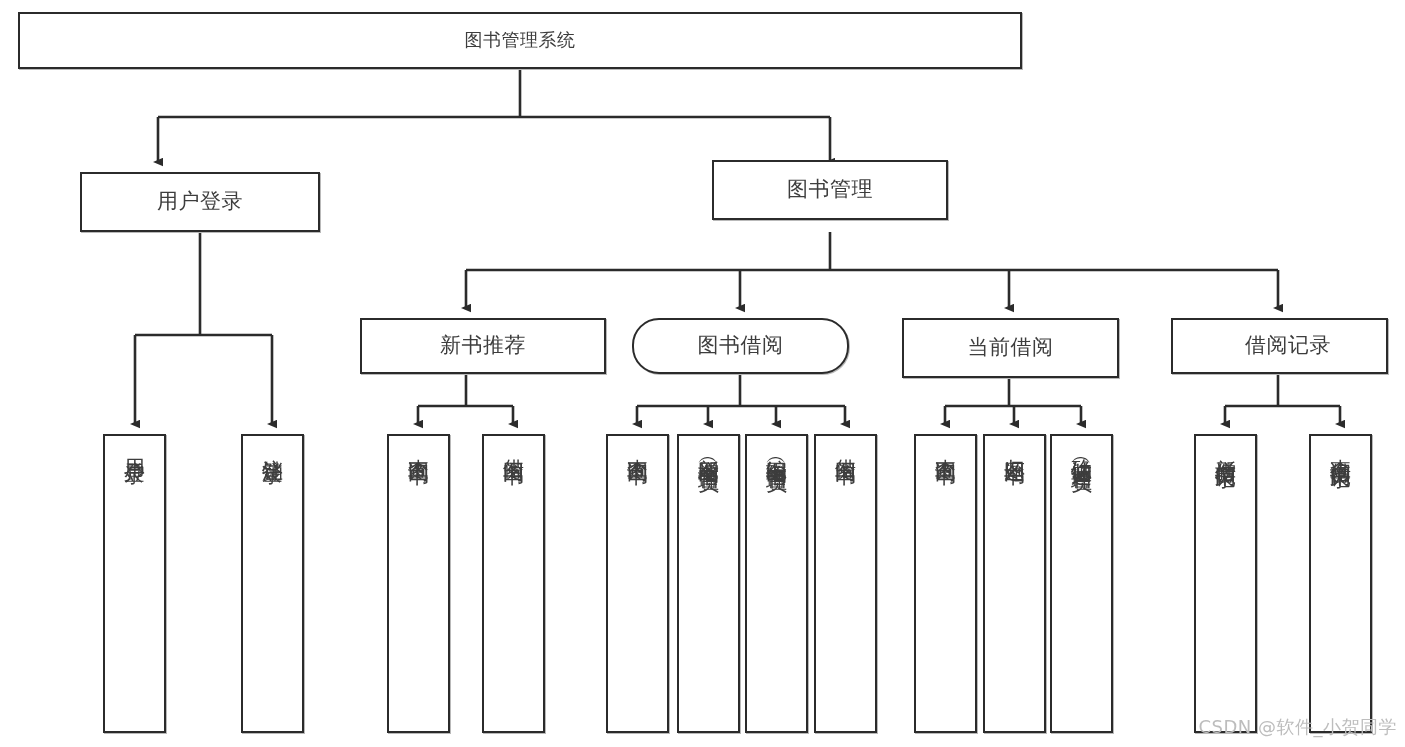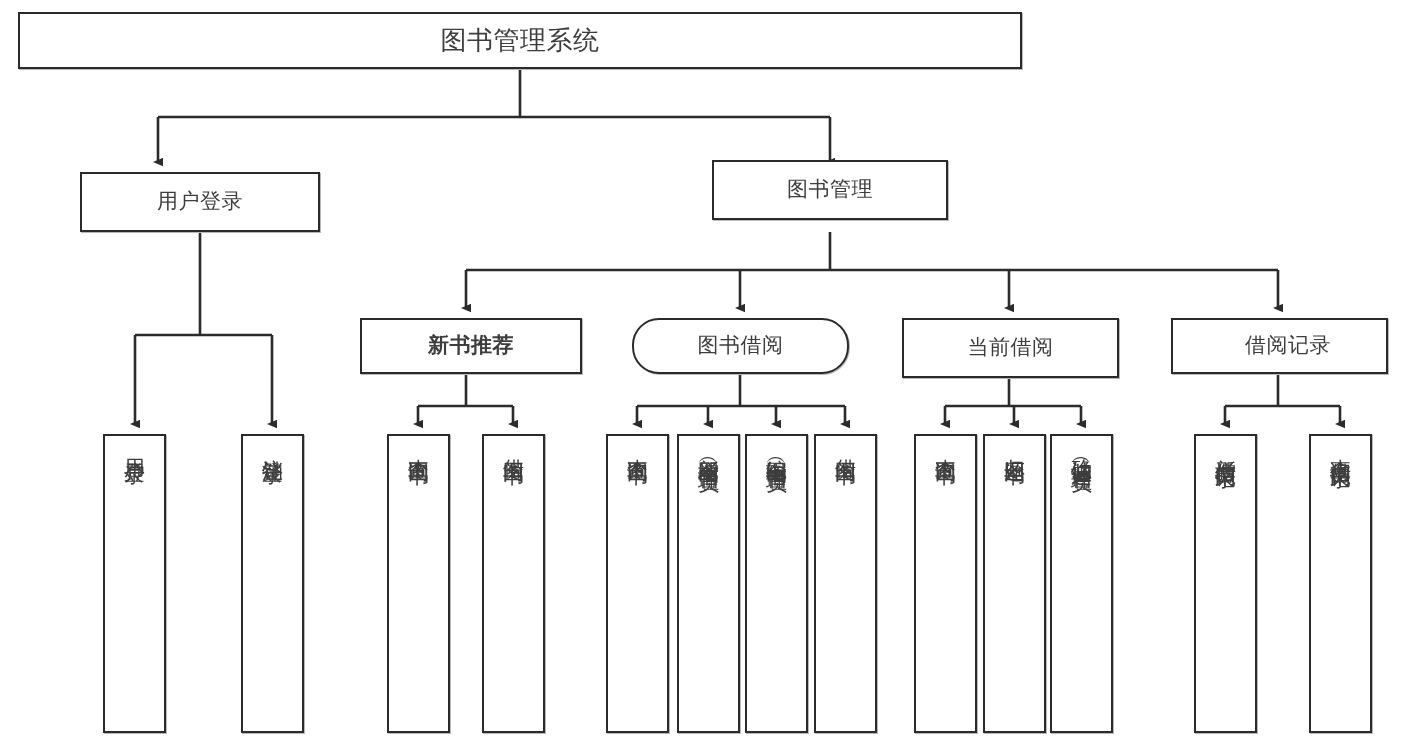--- a/index.html
+++ b/index.html
@@ -53,21 +53,21 @@
     letter-spacing: 2px;
     line-height: 1.05;
     font-size: 21px;
     max-height: 100%;
   }
   .node.vertical {
     align-items: flex-start;
     justify-content: center;
     padding-top: 6px;
   }
-  .node.root .node-label { font-size: 26px; }
+  .node.root .node-label { font-size: 18px; }
   .watermark {
     position: absolute;
     right: 8px;
     bottom: 8px;
     color: #bdbdbd;
     font-size: 18px;
     letter-spacing: 0.5px;
     z-index: 5;
     white-space: nowrap;
     font-family: "DejaVu Sans", "Liberation Sans", sans-serif;
@@ -131,21 +131,21 @@
   <div id="nodes-layer">
       <div class="node root" style="left: 18px; top: 12px; width: 1004px; height: 57px;">
         <div class="node-label">图书管理系统</div>
       </div>
       <div class="node" style="left: 80px; top: 172px; width: 240px; height: 60px;">
         <div class="node-label">用户登录</div>
       </div>
       <div class="node" style="left: 712px; top: 160px; width: 236px; height: 60px;">
         <div class="node-label">图书管理</div>
       </div>
-      <div class="node" style="left: 360px; top: 318px; width: 222px; height: 56px; font-weight: bold;">
+      <div class="node" style="left: 360px; top: 318px; width: 246px; height: 56px;">
         <div class="node-label">新书推荐</div>
       </div>
       <div class="node" style="left: 632px; top: 318px; width: 217px; height: 56px; border-radius: 27px;">
         <div class="node-label">图书借阅</div>
       </div>
       <div class="node" style="left: 902px; top: 318px; width: 217px; height: 60px;">
         <div class="node-label">当前借阅</div>
       </div>
       <div class="node" style="left: 1171px; top: 318px; width: 217px; height: 56px; padding-left: 17px;">
         <div class="node-label">借阅记录</div>
@@ -184,13 +184,14 @@
         <div class="node-label">确认归还（管理员）</div>
       </div>
       <div class="node vertical" style="left: 1194px; top: 434px; width: 63px; height: 299px;">
         <div class="node-label">新增借阅记录</div>
       </div>
       <div class="node vertical" style="left: 1309px; top: 434px; width: 63px; height: 299px;">
         <div class="node-label">查询借阅记录</div>
       </div>
     </div>
 
+  <div class="watermark">CSDN @软件_小贺同学</div>
 </div>
 
 </body></html>

